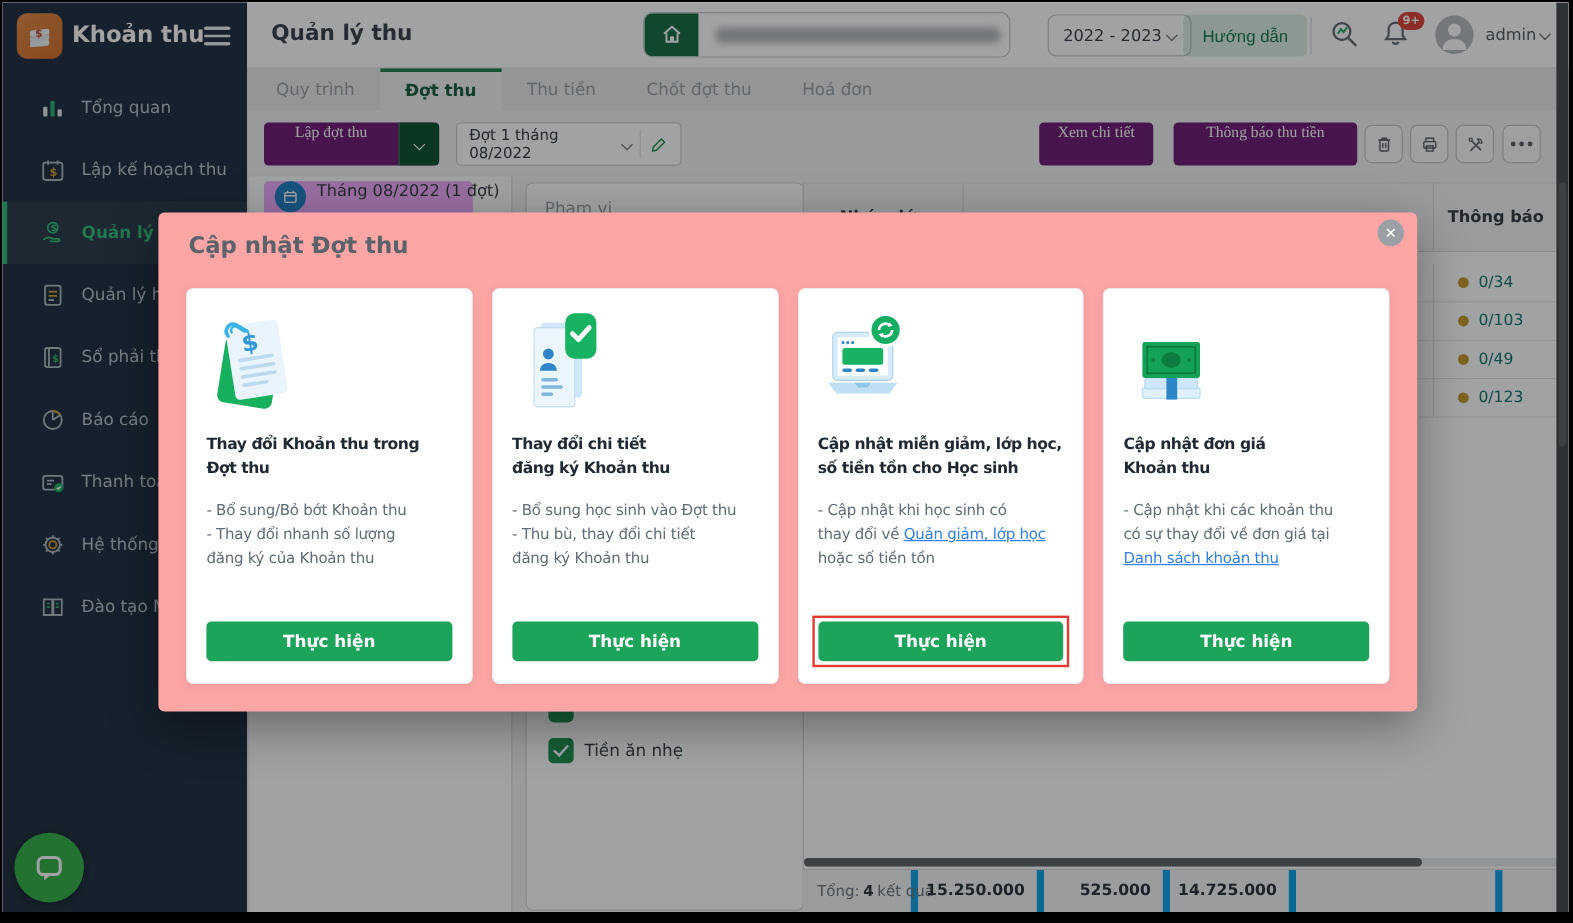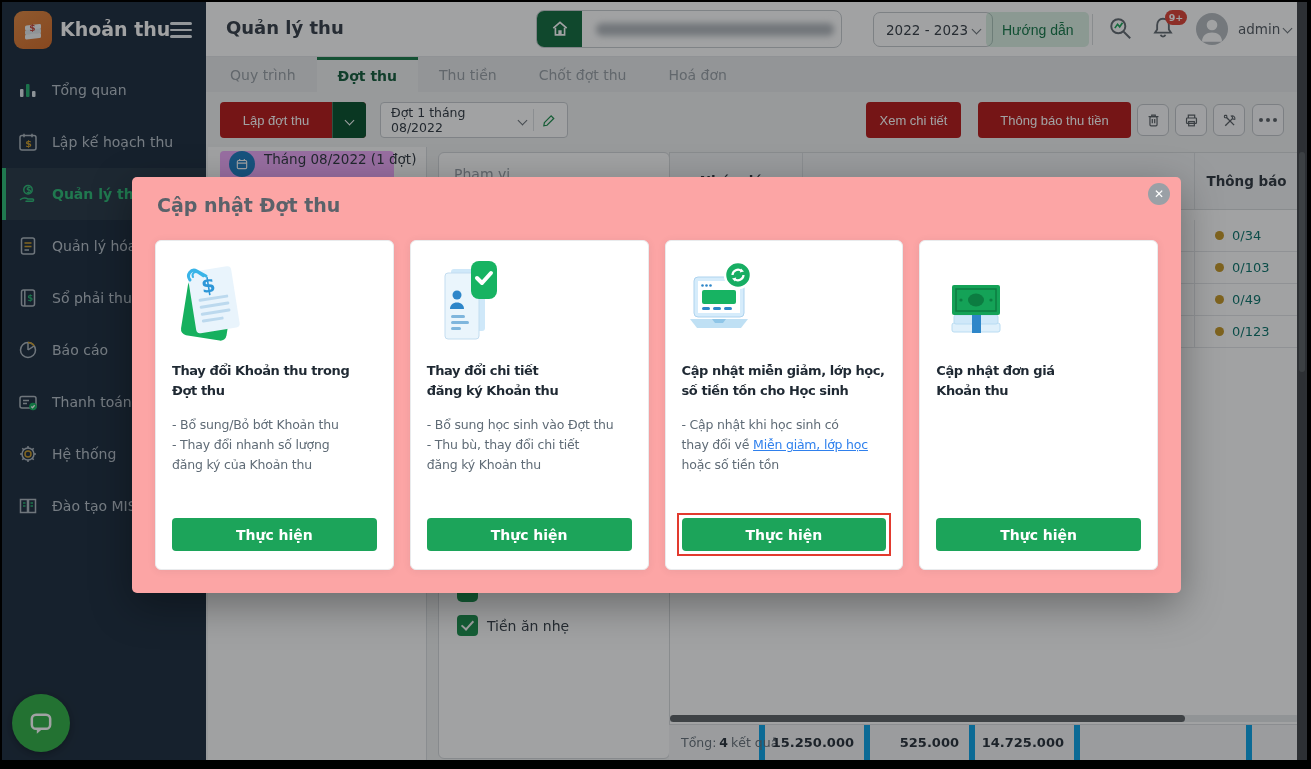--- a/index.html
+++ b/index.html
@@ -8,21 +8,21 @@
 
   
   .sidebar { position:absolute; left:0; top:0; width:204px; height:758px; background:#203041; z-index:1; }
   .logo-row { position:relative; height:58px; }
   .logo-badge { position:absolute; left:12px; top:9px; width:38px; height:38px; border-radius:9px;
     background:linear-gradient(145deg,#e28a44,#d66e2b); display:flex; align-items:center; justify-content:center; }
   .app-title { position:absolute; left:58px; top:16px; color:#fff; font-size:19px; font-weight:bold; }
   .hamburger { position:absolute; right:14px; top:20px; width:22px; cursor:pointer; }
   .hamburger div { height:2.5px; background:#e8edf1; border-radius:2px; margin-bottom:4px; }
   .nav { position:absolute; top:62px; left:0; right:0; }
-  .nav-item { position:relative; height:52px; display:flex; align-items:center; padding-left:14px; cursor:pointer; color:#b9c2cb; font-size:14px; }
+  .nav-item { position:relative; height:52px; display:flex; align-items:center; padding-left:30px; cursor:pointer; color:#b9c2cb; font-size:14px; }
   .nav-item .ic { width:24px; height:24px; margin-right:12px; flex:0 0 auto; display:flex; align-items:center; justify-content:center; }
   .nav-item .lbl { white-space:nowrap; }
   .nav-item.active { background:rgba(255,255,255,0.05); color:#2fbd78; font-weight:bold; }
   .nav-item.active::before { content:""; position:absolute; left:0; top:0; bottom:0; width:4px; background:#2fbd78; }
   .chat-bubble { position:absolute; left:10px; top:692px; width:58px; height:58px; border-radius:50%;
     background:#35b24a; z-index:15; display:flex; align-items:center; justify-content:center; box-shadow:0 2px 8px rgba(0,0,0,.35); cursor:pointer; }
 
   
   .main { position:absolute; left:204px; top:0; width:1101px; height:758px; background:#f1f2f3; z-index:1; }
   .topbar { position:absolute; left:0; top:0; right:0; height:55px; background:#fff; border-bottom:1px solid #e4e6e8; }
@@ -44,21 +44,21 @@
   .admin-name { position:absolute; left:1032px; top:19px; font-size:13.5px; color:#565d64; cursor:pointer; }
   .admin-chev { position:absolute; left:1078px; top:23px; }
   .chev { width:7px; height:7px; border-right:1.8px solid #6b7278; border-bottom:1.8px solid #6b7278; transform:rotate(45deg); display:inline-block; }
   .chev.white { border-color:#fff; }
 
   .tabbar { position:absolute; left:0; top:55px; right:10px; height:35px; background:#e8eaec; display:flex; padding-left:3px; }
   .tab { height:100%; display:flex; align-items:center; padding:0 21px; font-size:14px; color:#9aa1a7; cursor:pointer; }
   .tab.active { background:#f1f2f3; color:#175e3e; font-weight:bold; border-top:3px solid #1d7d4c; padding-top:0; }
 
   .toolbar { position:absolute; left:0; top:90px; right:10px; height:55px; }
-  .btn-dark { background:#b91c1c; color:#fff; border:none; border-radius:4px; font-size:13px; display:flex; align-items:center; justify-content:center; cursor:pointer; font-family:Liberation Sans, sans-serif; }
+  .btn-dark { background:#701a75; color:#fff; border:none; border-radius:4px; font-size:13px; display:flex; justify-content:center; cursor:pointer; font-family:Liberation Serif, serif; }
   .create-btn { position:absolute; left:14px; top:10px; width:146px; height:36px; padding:0; overflow:hidden; }
   .create-btn .lblpart { flex:1; text-align:center; }
   .create-btn .chevpart { width:34px; height:100%; background:#0b5330; border-left:1px solid rgba(255,255,255,.25); display:flex; align-items:center; justify-content:center; }
   .period-select { position:absolute; left:174px; top:10px; width:188px; height:36px; background:#fff; border:1px solid #c8ccd0; border-radius:4px;
     display:flex; align-items:center; padding:0 8px 0 10px; font-size:12.5px; color:#333b44; cursor:pointer; }
   .period-select .chev { margin-left:auto; }
   .period-sep { width:1px; height:22px; background:#dcdfe2; margin:0 7px; }
   .view-detail-btn { position:absolute; left:660px; top:10px; width:95px; height:36px; }
   .notify-btn { position:absolute; left:772px; top:10px; width:153px; height:36px; }
   .tool-btn { position:absolute; top:12px; width:32px; height:32px; background:#fbfbfc; border:1px solid #c3c7cb; border-radius:6px;
@@ -496,39 +496,42 @@
             <circle cx="56" cy="18" r="13" fill="#17ae63" stroke="#fff" stroke-width="2.5"></circle>
             <path d="M50.5 18a5.5 5.5 0 0 1 9-4" fill="none" stroke="#fff" stroke-width="2.2"></path>
             <path d="M61.5 18a5.5 5.5 0 0 1-9 4" fill="none" stroke="#fff" stroke-width="2.2"></path>
             <path d="M59 11.5l3 3-4.2 1z" fill="#fff"></path>
             <path d="M53 24.5l-3-3 4.2-1z" fill="#fff"></path>
           </svg>
         </div>
         <div class="card-title">Cập nhật miễn giảm, lớp học,
 số tiền tồn cho Học sinh</div>
         <div class="card-desc"><span>- Cập nhật khi học sinh có
-thay đổi về </span><span class="card-link">Miễn giảm, lớp học</span><span>
+thay đổi về </span><span class="card-link">Quản giảm, lớp học</span><span>
 hoặc số tiền tồn</span></div>
         <button class="card-btn">Thực hiện</button>
       </div>
 
       <div class="card">
         <div class="card-iconbox">
           <svg width="80" height="92" viewBox="0 0 80 92">
             <rect x="16" y="66" width="48" height="9" rx="2" fill="#dff0fb" stroke="#b9dcf2"></rect>
             <rect x="18" y="58" width="44" height="9" rx="2" fill="#cfe8f9" stroke="#b9dcf2"></rect>
             <rect x="36" y="56" width="9" height="20" fill="#2e86c9"></rect>
             <rect x="16" y="28" width="48" height="30" rx="2" fill="#14a257"></rect>
             <rect x="20" y="32" width="40" height="22" fill="none" stroke="#0c7c41" stroke-width="1.5"></rect>
             <ellipse cx="40" cy="43" rx="8" ry="6.5" fill="#0c7c41"></ellipse>
             <circle cx="25" cy="43" r="1.6" fill="#0c7c41"></circle>
               <circle cx="55" cy="43" r="1.6" fill="#0c7c41"></circle>
           </svg>
         </div>
         <div class="card-title">Cập nhật đơn giá
 Khoản thu</div>
+        <div class="card-desc"><span>- Cập nhật khi các khoản thu
+có sự thay đổi về đơn giá tại
+</span><span class="card-link">Danh sách khoản thu</span><span></span></div>
         <button class="card-btn">Thực hiện</button>
       </div>
 
     </div>
   </div>
 
 </div>
 
 </body></html>

